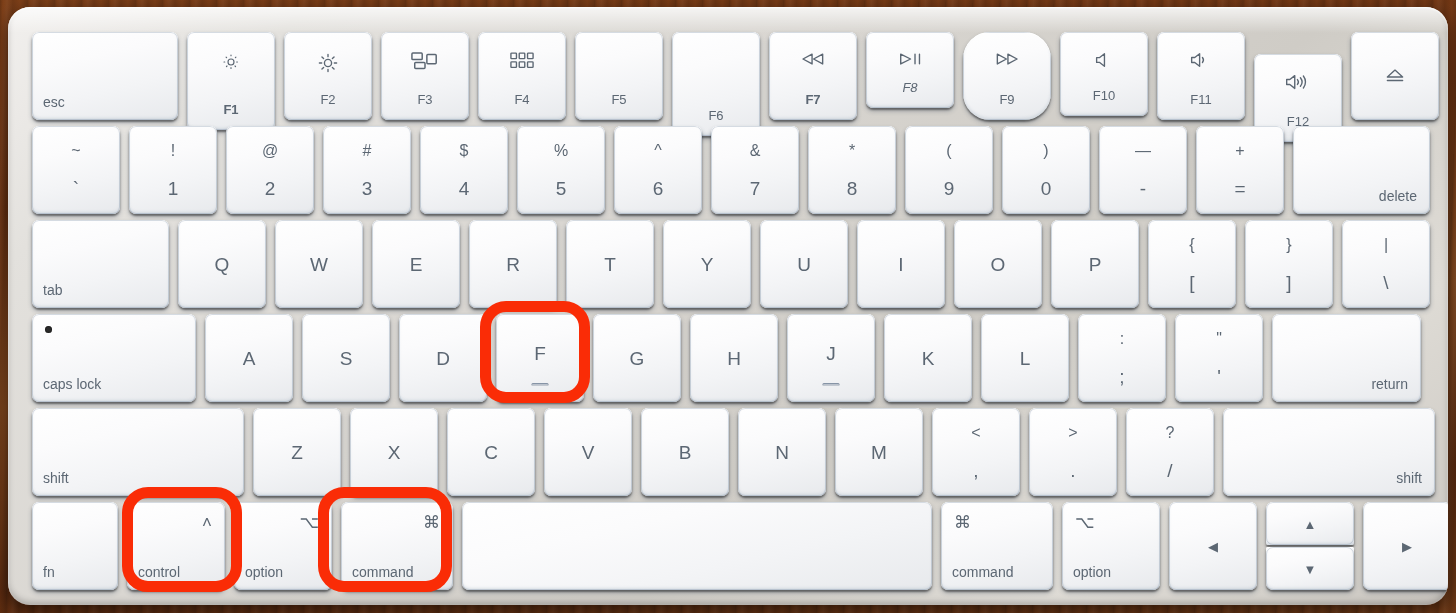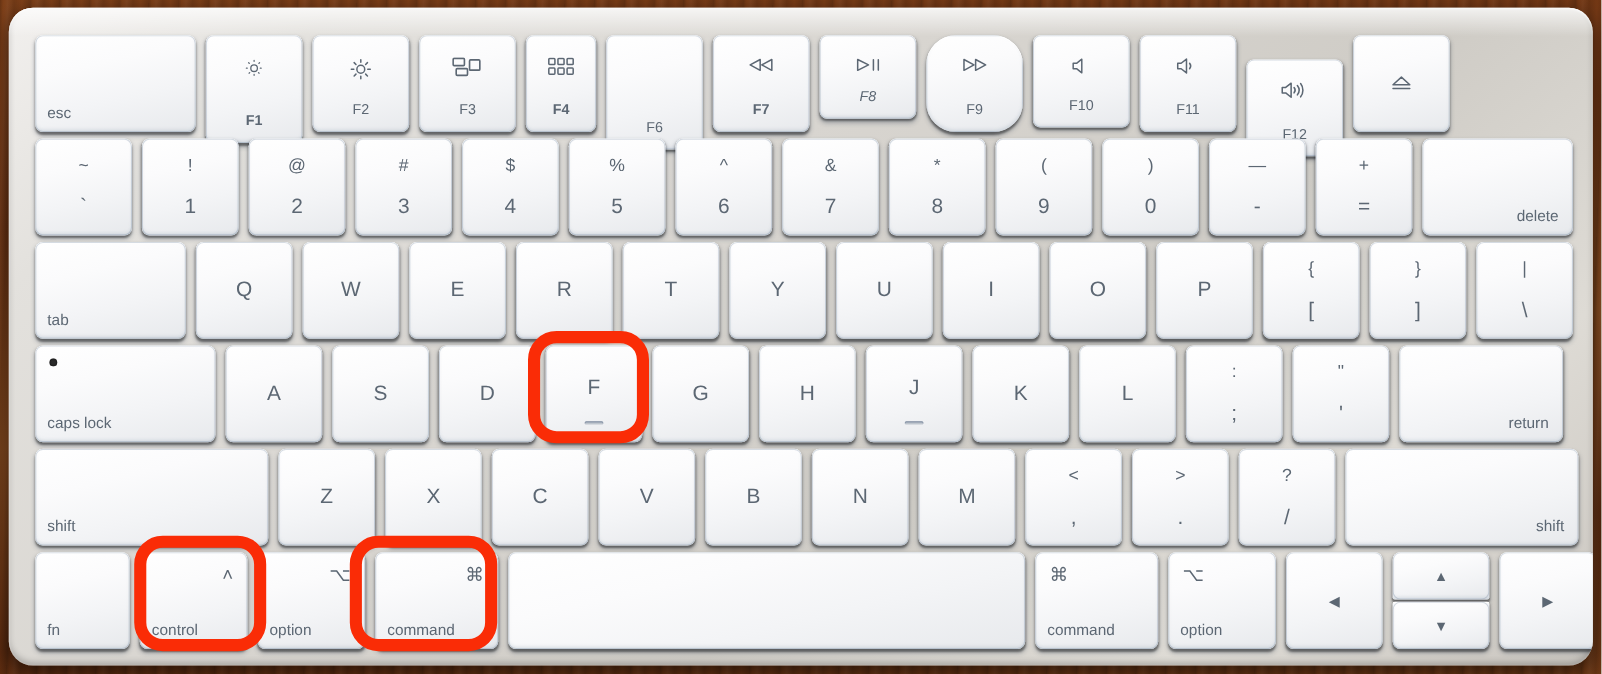--- a/index.html
+++ b/index.html
@@ -160,34 +160,37 @@
         <span class="lbl c-icon">
           <svg class="ic" width="28" height="18" viewBox="0 0 30 19" fill="none" stroke="#5c6773" stroke-width="1.6">
             <rect x="1" y="1" width="11" height="7" rx="1"></rect>
             <rect x="4" y="11" width="11" height="6.5" rx="1"></rect>
             <rect x="17" y="2.5" width="10" height="10" rx="1"></rect>
           </svg>
         </span>
         <span class="lbl c-fn">F3</span>
       </div>
 
-      <div class="key" style="width:64px;height:88px;font-weight:bold;">
+      <div class="key" style="width:88px;height:88px;">
         <span class="lbl c-icon">
           <svg class="ic" width="24" height="17" viewBox="0 0 26 18" fill="none" stroke="#5c6773" stroke-width="1.5">
             <rect x="1" y="1" width="6" height="6" rx="0.8"></rect>
             <rect x="10" y="1" width="6" height="6" rx="0.8"></rect>
             <rect x="19" y="1" width="6" height="6" rx="0.8"></rect>
             <rect x="1" y="10.5" width="6" height="6" rx="0.8"></rect>
             <rect x="10" y="10.5" width="6" height="6" rx="0.8"></rect>
             <rect x="19" y="10.5" width="6" height="6" rx="0.8"></rect>
           </svg>
         </span>
         <span class="lbl c-fn">F4</span>
       </div>
 
+      <div class="key" style="width:88px;height:88px;">
+        <span class="lbl c-fn">F5</span>
+      </div>
 
       <div class="key" style="width:88px;height:104px;">
         <span class="lbl c-fn">F6</span>
       </div>
 
       <div class="key" style="width:88px;height:88px;font-weight:bold;">
         <span class="lbl c-icon">
           <svg class="ic" width="26" height="14" viewBox="0 0 28 15" fill="none" stroke="#5c6773" stroke-width="1.5" stroke-linejoin="round">
             <path d="M13 2.2 3.2 7.5 13 12.8z"></path>
             <path d="M24.4 2.2 14.6 7.5l9.8 5.3z"></path>

